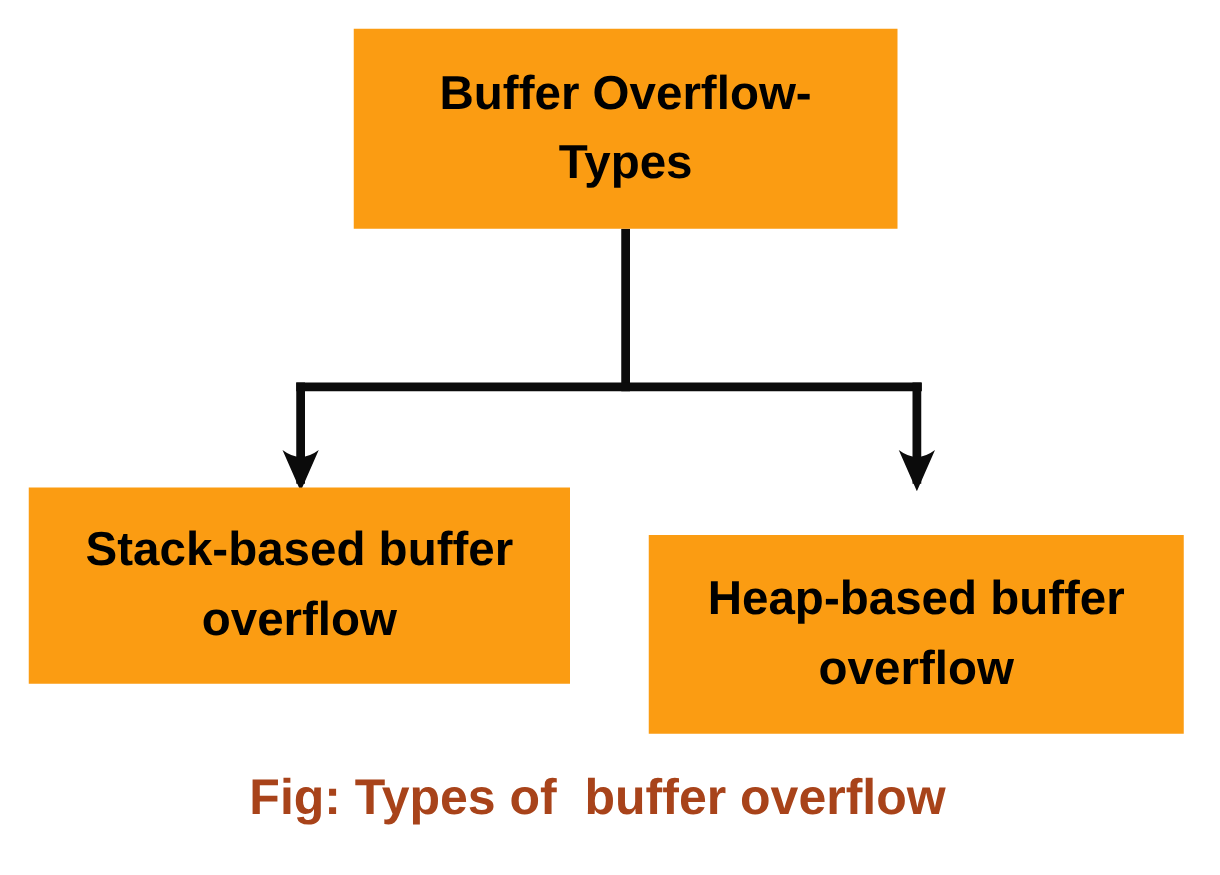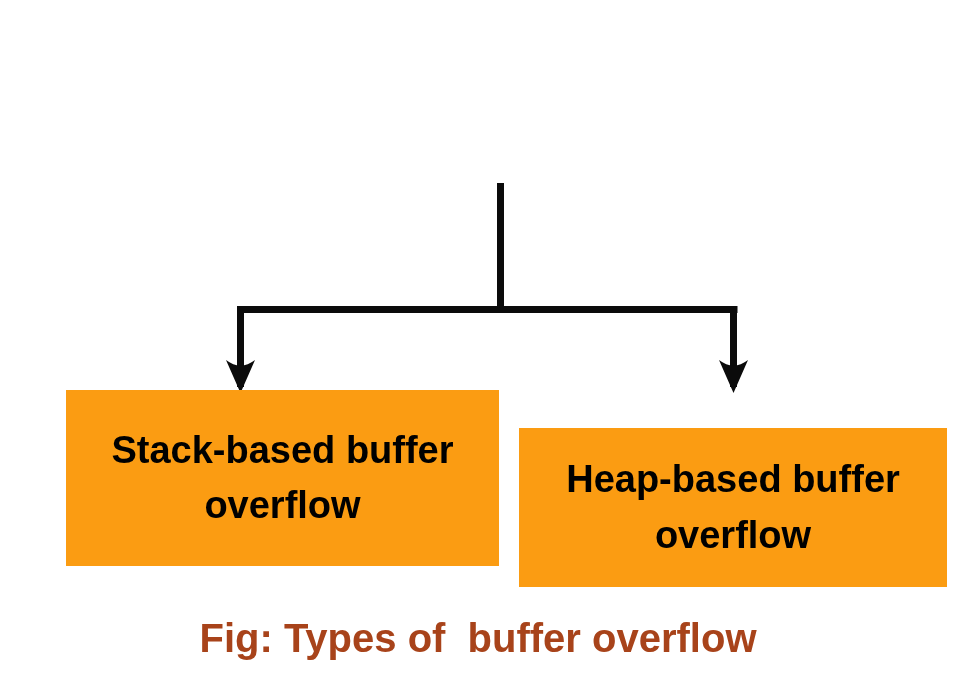--- a/index.html
+++ b/index.html
@@ -32,21 +32,21 @@
     text-align: center;
     color: #000000;
     font-weight: bold;
     font-size: 38px;
     line-height: 1.45;
   }
   .node .label {
     white-space: pre-line;
   }
   .node-root  { left: 283px; top: 23px;  width: 435px; height: 160px; }
-  .node-stack { left: 23px;  top: 390px; width: 433px; height: 176px; margin-left: 43px; }
+  .node-stack { left: 23px;  top: 390px; width: 433px; height: 157px; }
   .node-heap  { left: 519px; top: 388px; width: 428px; height: 159px; margin-top: 40px; }
   .watermark {
     position: absolute;
     left: 142px;
     top: 355px;
     font-size: 64px;
     font-weight: 400;
     line-height: 1;
     color: var(--watermark, rgba(128,128,128,0.42));
     white-space: nowrap;
@@ -77,20 +77,24 @@
     <path d="M237 309.5 L737.5 309.5" stroke="#0b0b0b" stroke-width="7" fill="none"></path>
 
     <path d="M240.5 306 L240.5 387" stroke="#0b0b0b" stroke-width="7" fill="none"></path>
 
     <path d="M733.5 306 L733.5 387" stroke="#0b0b0b" stroke-width="7" fill="none"></path>
 
     <path d="M240.5 393 L226 360 Q240.5 371 255 360 Z" fill="#0b0b0b"></path>
     <path d="M733.5 393 L719 360 Q733.5 371 748 360 Z" fill="#0b0b0b"></path>
   </svg>
 
+  <div class="node node-root">
+    <span class="label">Buffer Overflow-
+Types</span>
+  </div>
 
   <div class="node node-stack">
     <span class="label">Stack-based buffer
 overflow</span>
   </div>
 
   <div class="node node-heap">
     <span class="label">Heap-based buffer
 overflow</span>
   </div>

